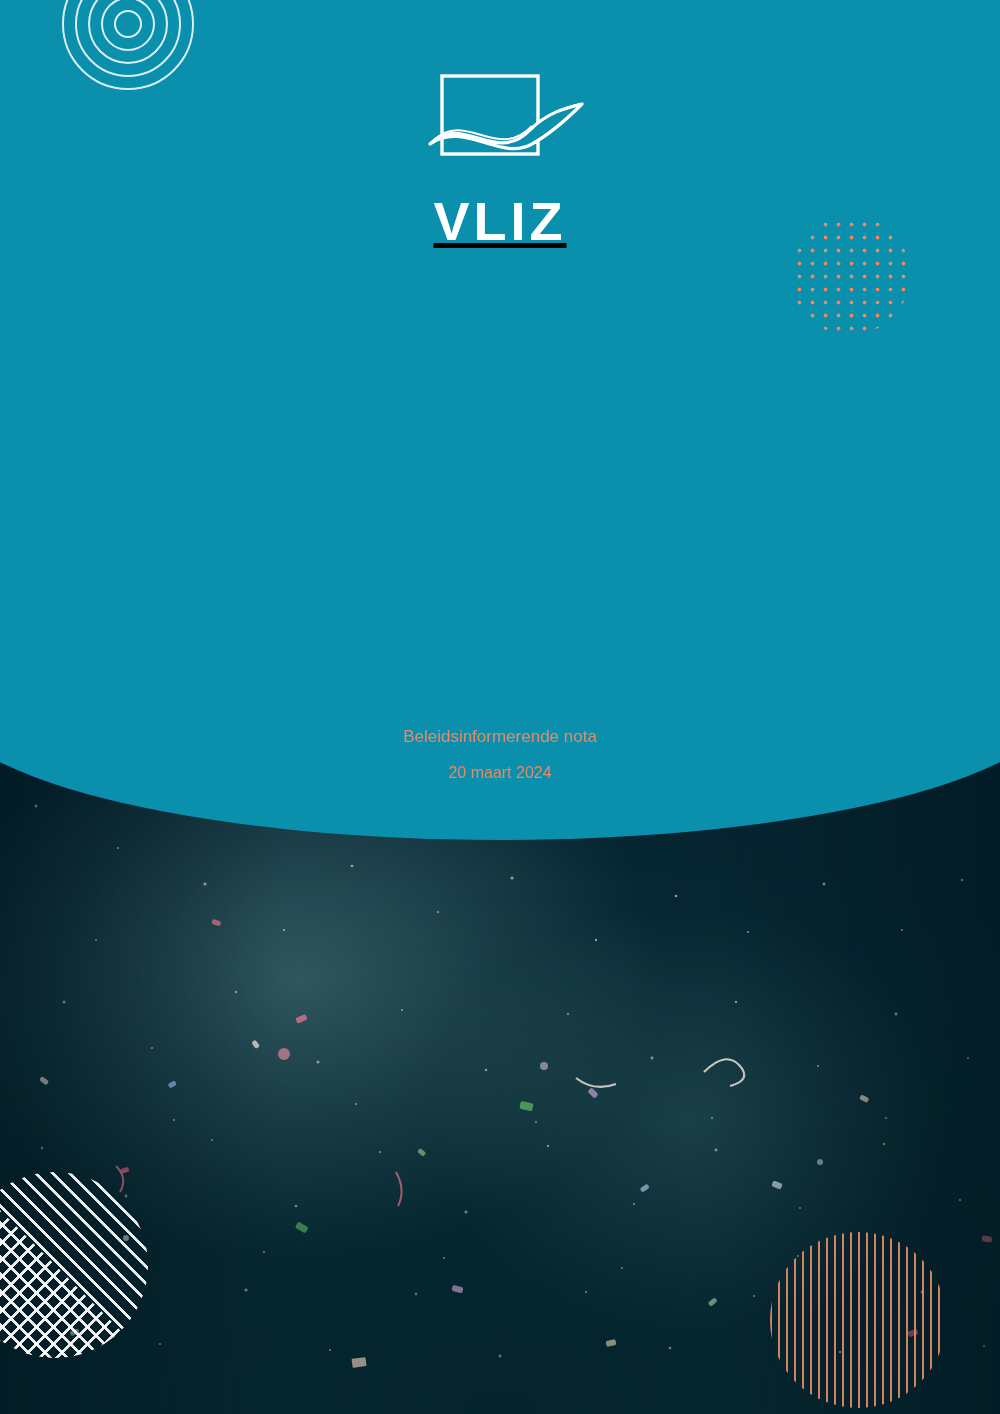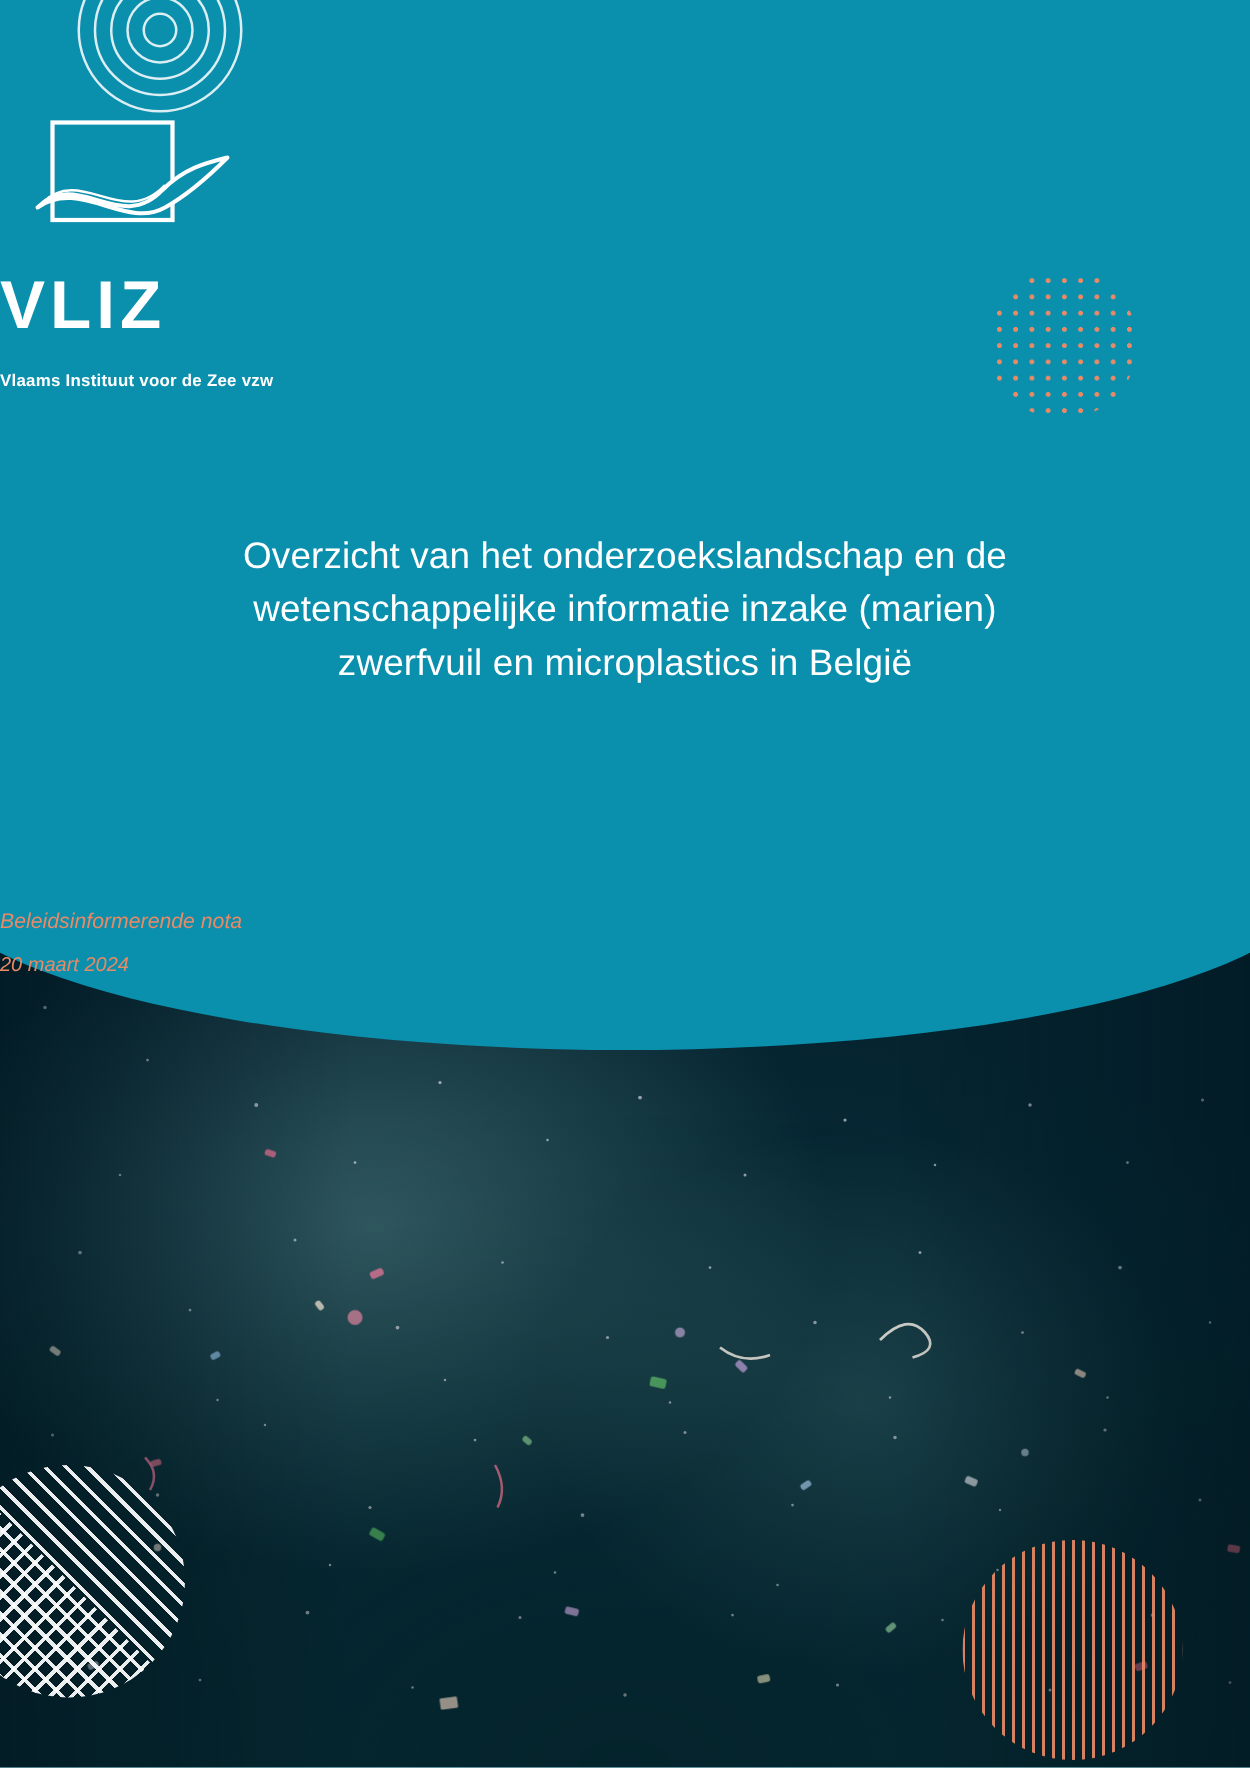--- a/index.html
+++ b/index.html
@@ -133,21 +133,23 @@
       90deg,
       #e98a66 0px, #e98a66 2px,
       rgba(0,0,0,0) 2px, rgba(0,0,0,0) 8px);
   }
 
   
   .logo-block {
     position: absolute;
     left: 0;
     right: 0;
-    top: 92px;
+    top: 70px;
+    text-align: center;
+    text-decoration: underline;
   }
   .logo-mark {
     display: inline-block;
     width: 200px;
     height: 118px;
     position: relative;
   }
   .logo-word {
     margin-top: 2px;
     font-size: 54px;
@@ -178,22 +180,22 @@
     font-weight: normal;
     letter-spacing: 0.1px;
   }
 
   
   .meta {
     position: absolute;
     left: 0;
     right: 0;
     top: 718px;
+    text-align: center;
     color: #e98a66;
-    font-style: italic;
     font-size: 17px;
     line-height: 2.2;
   }
   .meta .date { font-size: 16px; }
 
   
   .debris {
     position: absolute;
     left: 0; top: 0; right: 0; bottom: 0;
     pointer-events: none;
@@ -328,28 +330,22 @@
   <div class="logo-block">
     <div class="logo-mark">
       <svg width="200" height="118" viewBox="0 0 200 118" aria-hidden="true">
         <rect x="42" y="6" width="96" height="78" fill="none" stroke="#ffffff" stroke-width="3.4"></rect>
         <path d="M30 74 C62 42, 96 96, 130 60 C148 42, 166 38, 182 34 L182 34 C166 50, 150 64, 132 74 C100 92, 64 50, 30 74 Z" fill="#0a8fad" stroke="#ffffff" stroke-width="3.2" stroke-linejoin="round"></path>
         <path d="M34 70 C66 40, 98 92, 132 56" fill="none" stroke="#ffffff" stroke-width="2"></path>
       </svg>
     </div>
     <div class="logo-word">VLIZ</div>
     <div class="logo-sub">
-      <div>Vlaams Instituut voor de Zee vzw</div>
     </div>
   </div>
 
-  <div class="title">
-    <div>Overzicht van het onderzoekslandschap en de</div>
-    <div>wetenschappelijke informatie inzake (marien)</div>
-    <div>zwerfvuil en microplastics in België</div>
-  </div>
 
   <div class="meta">
     <div>Beleidsinformerende nota</div>
     <div class="date">20 maart 2024</div>
   </div>
 
 </div>
 
 </body></html>

